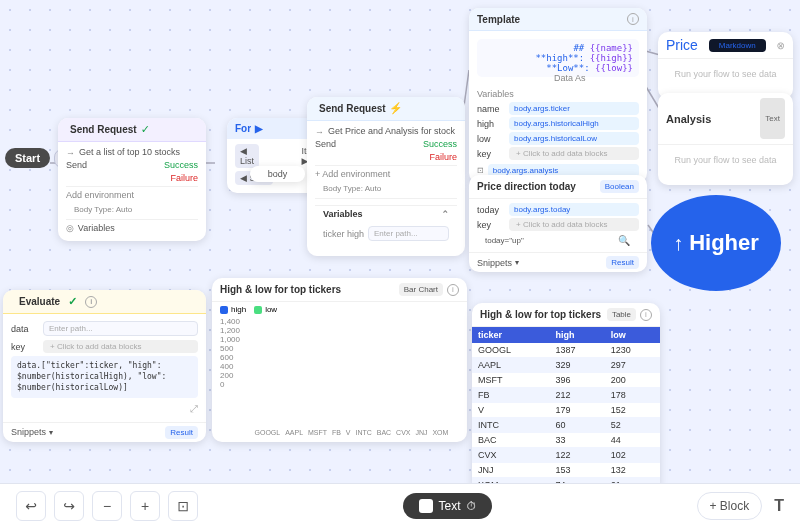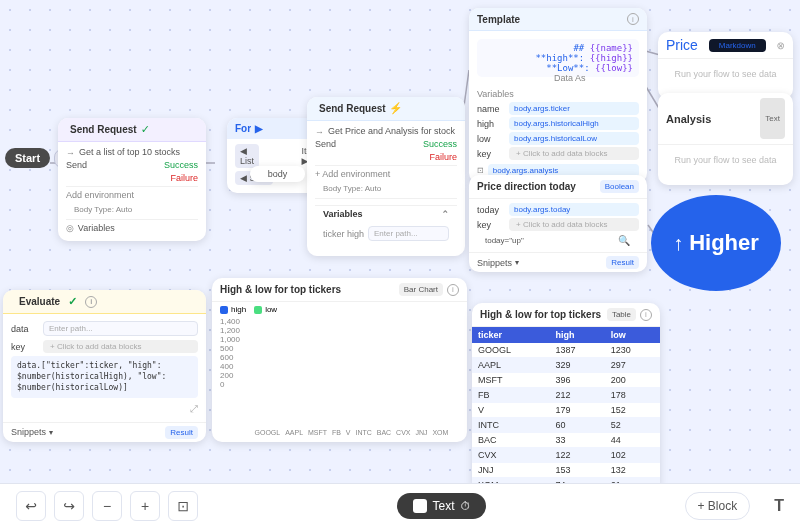--- a/index.html
+++ b/index.html
@@ -70,21 +70,21 @@
     }
     .stop-icon {
       width: 14px; height: 14px;
       background: #fff;
       border-radius: 3px;
       display: inline-block;
     }
     .toolbar-right {
       display: flex;
       align-items: center;
-      gap: 24px;
+      gap: 12px;
     }
     .add-block-btn {
       background: #fff;
       border: 1px solid #e0e4ef;
       border-radius: 20px;
       padding: 6px 12px;
       font-size: 12px;
       cursor: pointer;
       color: #555;
     }

